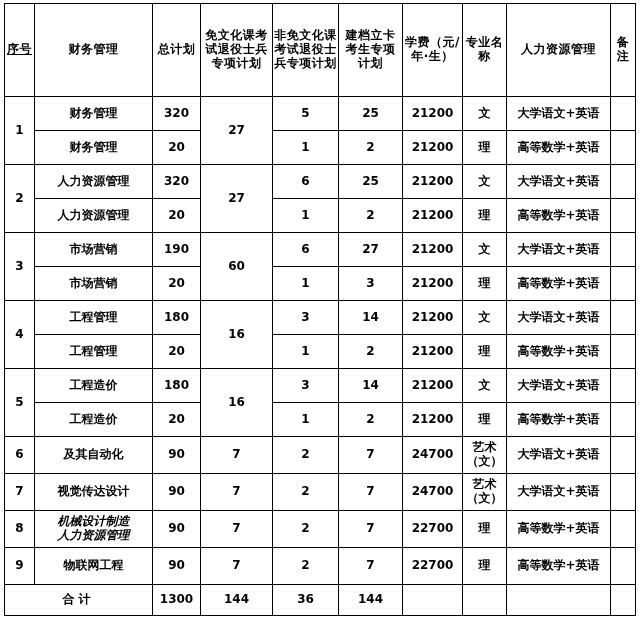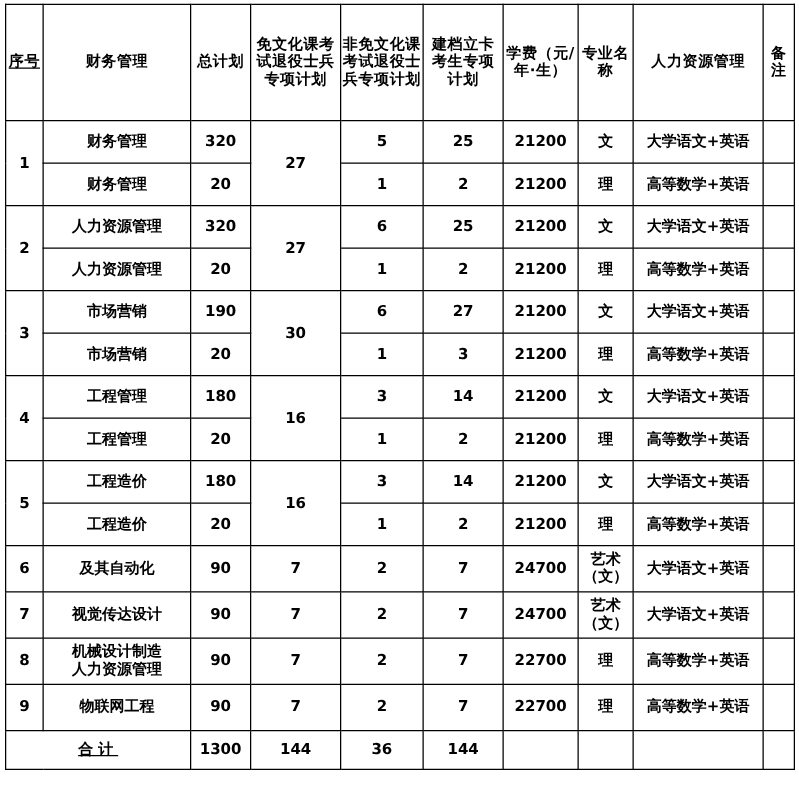--- a/index.html
+++ b/index.html
@@ -50,21 +50,20 @@
   td.subject {
     font-size: 12.5px;
     letter-spacing: 0px;
   }
   td.seq {
     font-size: 12.5px;
   }
   td.total-label {
     font-size: 13px;
     letter-spacing: 4px;
-    text-decoration: underline;
   }
   .two-line {
     line-height: 1.1;
   }
   
   col.c-seq      { width: 30px; }
   col.c-major    { width: 118px; }
   col.c-total    { width: 48px; }
   col.c-free     { width: 72px; }
   col.c-nonfree  { width: 66px; }
@@ -147,21 +146,21 @@
           <td class="num">2</td>
           <td class="num">21200</td>
           <td>理</td>
           <td class="subject">高等数学+英语</td>
           <td></td>
         </tr>
         <tr>
           <td class="seq" rowspan="2" style="height:31px;">3</td>
           <td class="major" style="height:31px;">市场营销</td>
           <td class="num">190</td>
-          <td class="num" rowspan="2">30</td>
+          <td class="num" rowspan="2">60</td>
           <td class="num">6</td>
           <td class="num">27</td>
           <td class="num">21200</td>
           <td>文</td>
           <td class="subject">大学语文+英语</td>
           <td></td>
         </tr>
         <tr>
           <td class="major" style="height:31px;">市场营销</td>
           <td class="num">20</td>
@@ -241,21 +240,21 @@
           <td class="num">24700</td>
           <td class="two-line">
             <div>艺术</div>
             <div>（文）</div>
           </td>
           <td class="subject">大学语文+英语</td>
           <td></td>
         </tr>
         <tr>
           <td class="seq" style="height:34px;">8</td>
-          <td class="major two-line" style="height:34px;">
+          <td class="major two-line" style="height:34px;font-style:italic;">
             <div>机械设计制造</div>
             <div>人力资源管理</div>
           </td>
           <td class="num">90</td>
           <td class="num">7</td>
           <td class="num">2</td>
           <td class="num">7</td>
           <td class="num">22700</td>
           <td>理</td>
           <td class="subject">高等数学+英语</td>

